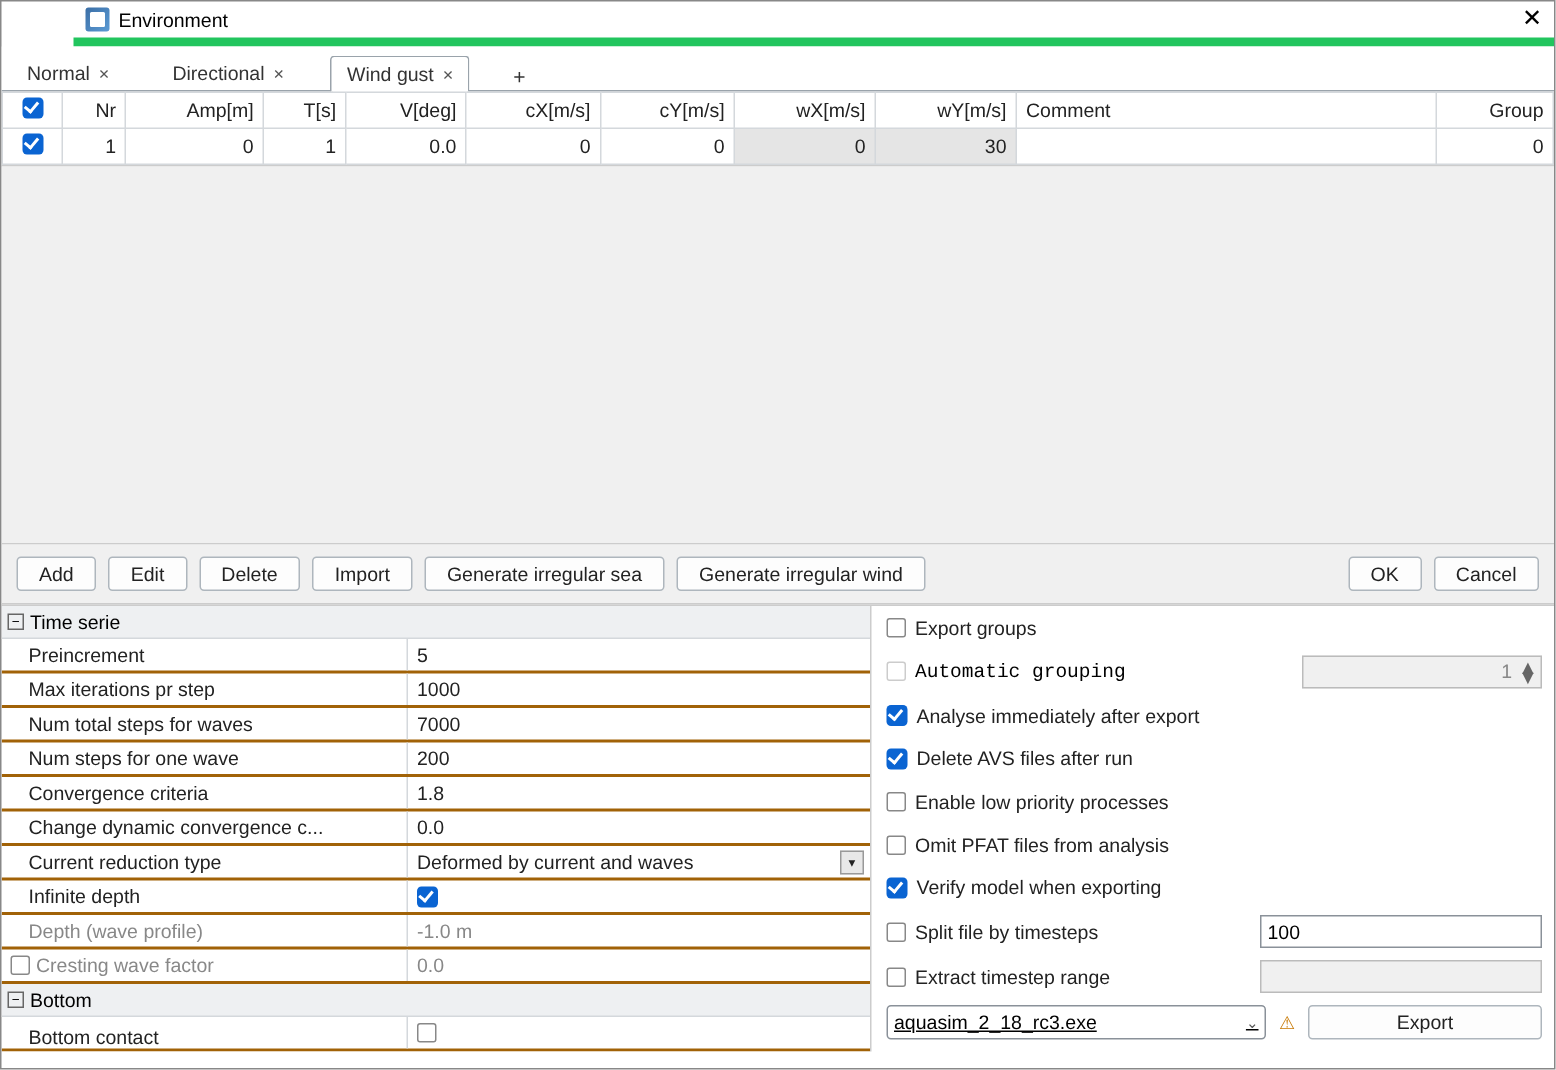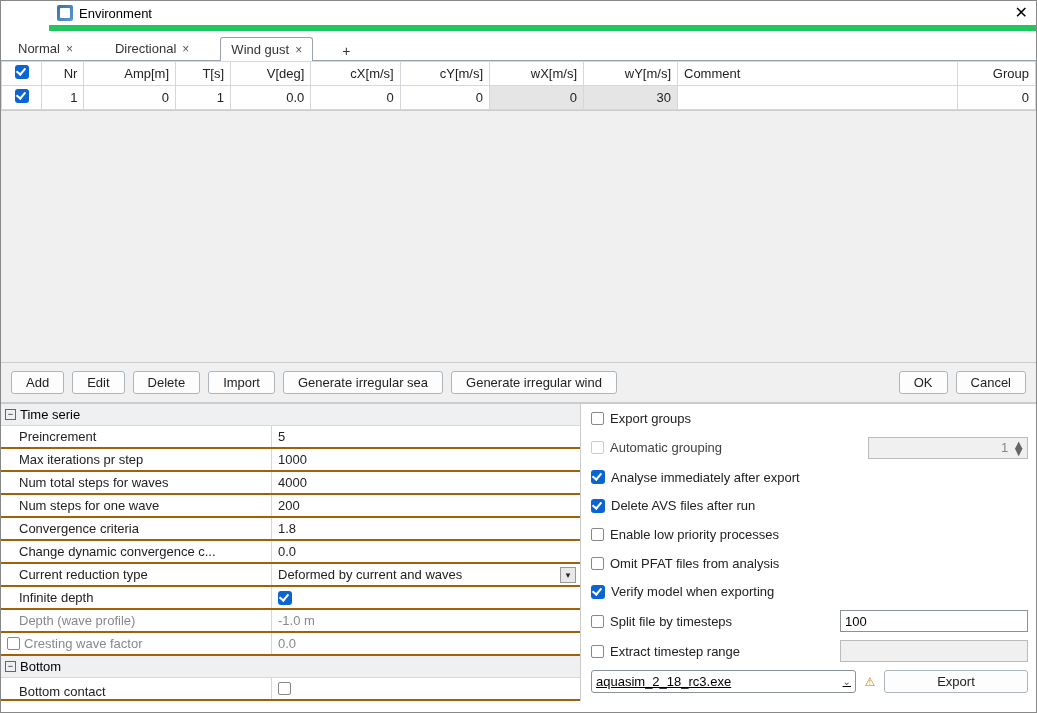--- a/index.html
+++ b/index.html
@@ -49,30 +49,30 @@
 .prop-row .plabel { width: 270px; padding-left: 18px; color:#222; }
 .prop-row .plabel.sub { padding-left: 6px; display:flex; align-items:center; gap:4px; }
 .prop-row .plabel.disabled { color:#888; }
 .prop-row .pval { flex: 1; padding-left: 6px; border-left: 1px solid #d4d8dc; height:100%; display:flex; align-items:center; color:#222; }
 .prop-row .pval.disabled { color:#888; }
 .prop-row .pval.select { justify-content: space-between; padding-right: 4px; }
 .dd-btn { width:16px; height:16px; background:#e8e8e8; border:1px solid #999; display:flex; align-items:center; justify-content:center; font-size:9px; }
 
 .opt-row { display: flex; align-items: center; gap: 6px; height: 24px; }
 .opt-row .olabel { color:#222; }
-.opt-row .olabel.disabled { color:#404040; }
+.opt-row .olabel.disabled { color:#000000;font-family:Liberation Mono, monospace; }
 .opt-row .grow { flex:1; }
 .num-input { width:188px; height:22px; border:1px solid #8a9199; padding:0 4px; display:flex; align-items:center; background:#fff; }
 .num-input.disabled { background:#f0f0f0; border-color:#bbb; }
 .spinner { width:160px; height:22px; border:1px solid #bbb; display:flex; align-items:center; justify-content:flex-end; padding:0 2px 0 4px; background:#f0f0f0; color:#888; }
 .spinner .arrows { display:flex; flex-direction:column; font-size:7px; line-height:7px; margin-left:4px; color:#666; }
 .select-box { flex:1; height:23px; border:1px solid #8a9199; border-radius:3px; display:flex; align-items:center; padding:0 4px; background:#fff; justify-content:space-between;text-decoration:underline; }
 .select-box .chev { font-size:10px; color:#555; }
 .warn-ico { width:16px; height:16px; display:inline-flex; align-items:center; justify-content:center; color:#c77700; font-size:12px; }
-.export-btn { width:144px; }
+.export-btn { width:156px; }
 </style>
 </head>
 <body>
 
 <div class="titlebar">
   <span class="app-icon"></span>
   <span class="title">Environment</span>
   <span class="close">✕</span>
 </div>
 
@@ -149,21 +149,21 @@
     <div class="prop-row">
         <span class="plabel">Preincrement</span>
         <span class="pval">5</span>
       </div>
     <div class="prop-row">
         <span class="plabel">Max iterations pr step</span>
         <span class="pval">1000</span>
       </div>
     <div class="prop-row">
         <span class="plabel">Num total steps for waves</span>
-        <span class="pval">4000</span>
+        <span class="pval">7000</span>
       </div>
     <div class="prop-row">
         <span class="plabel">Num steps for one wave</span>
         <span class="pval">200</span>
       </div>
     <div class="prop-row">
         <span class="plabel">Convergence criteria</span>
         <span class="pval">1.8</span>
       </div>
     <div class="prop-row">

